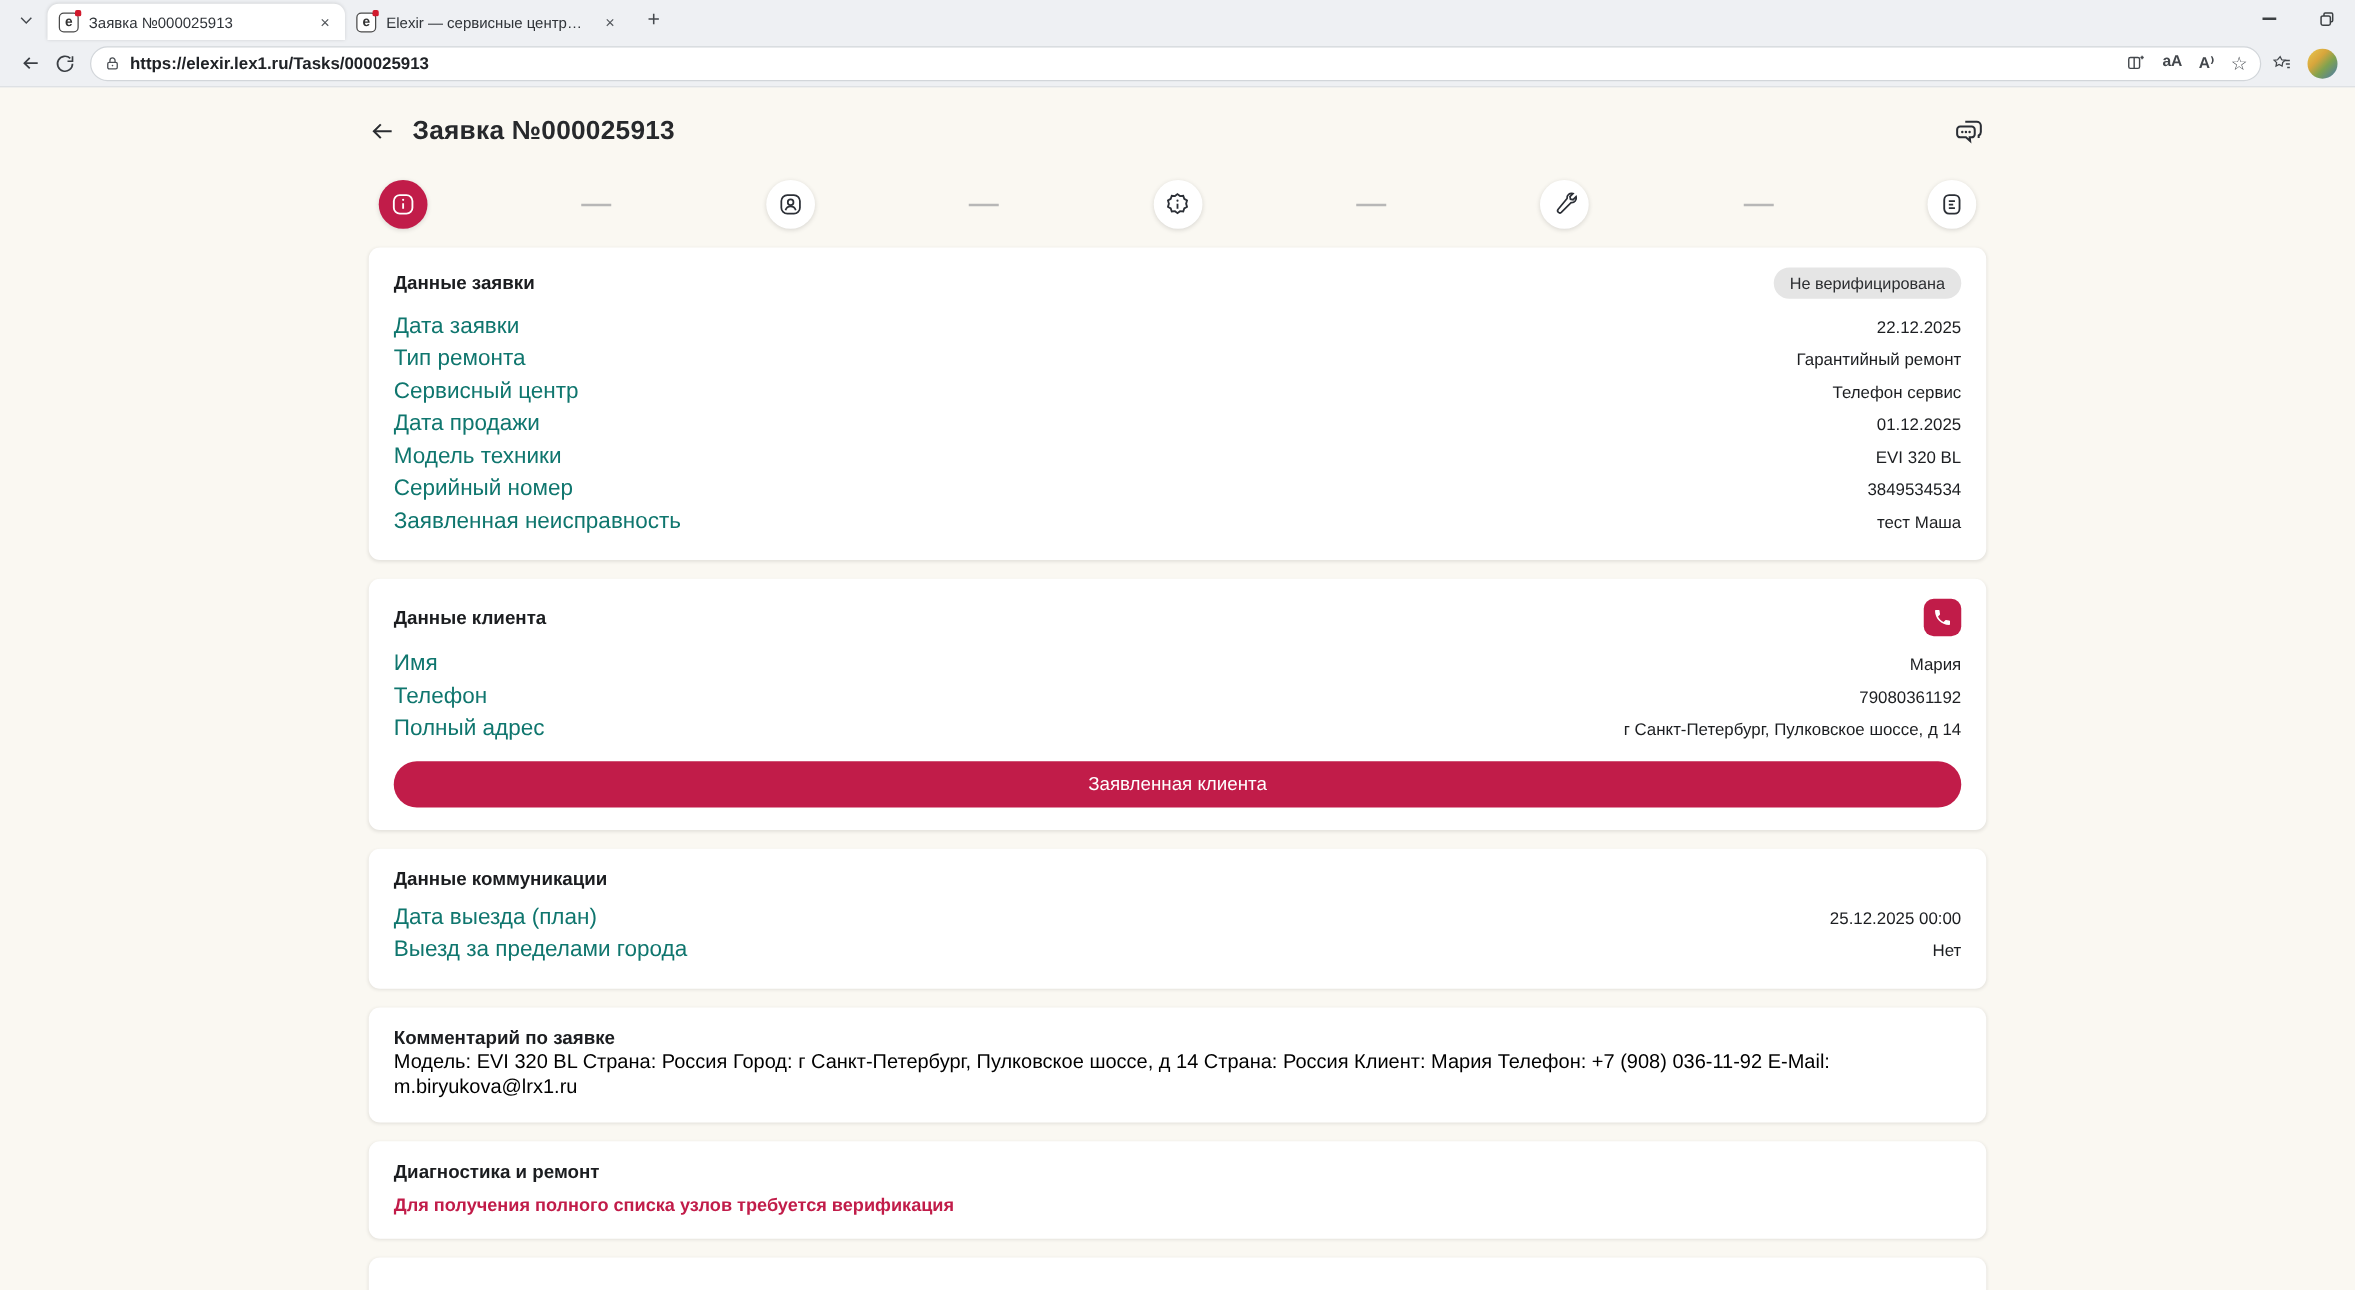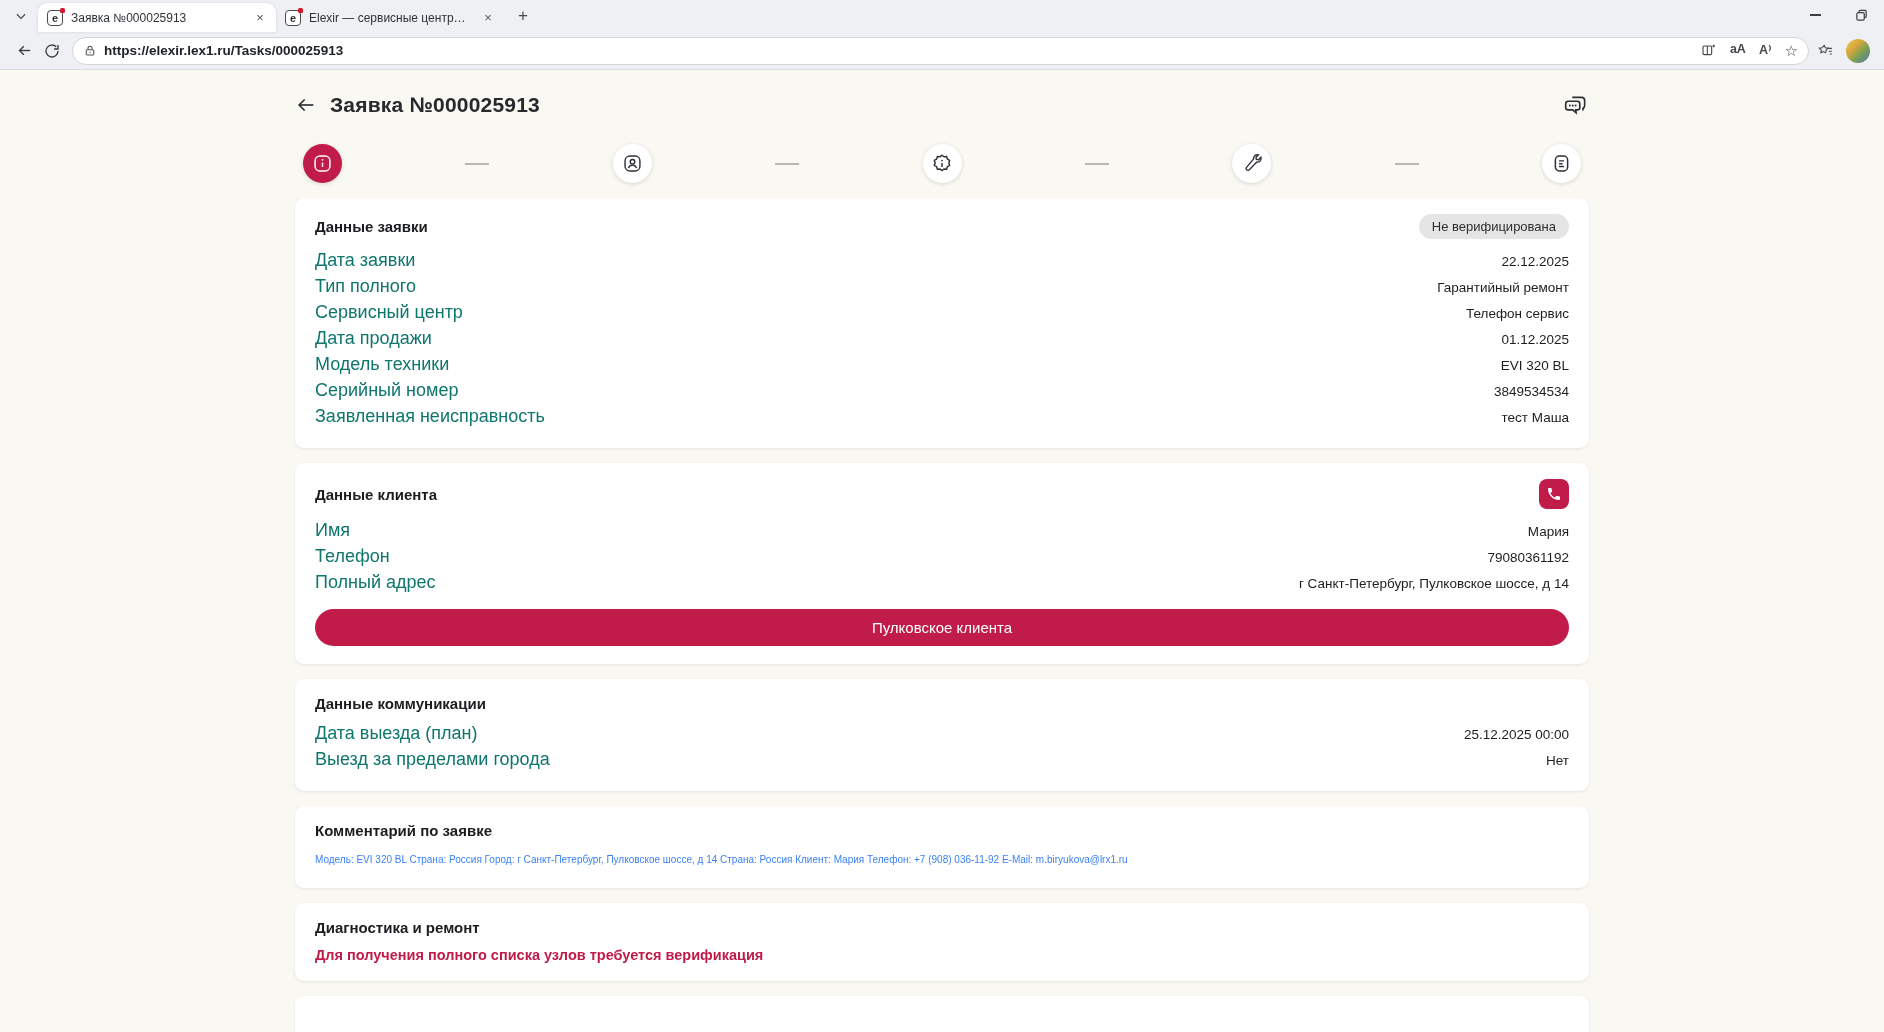--- a/index.html
+++ b/index.html
@@ -58,21 +58,21 @@
   .card-title { font-size:15px; font-weight:700; color:#1b1d20; }
   .badge { background:#e5e5e5; color:#2c2e31; font-size:13px; padding:5px 13px; border-radius:13px; }
   .rows { margin-top:9px; }
   .row { display:flex; justify-content:space-between; align-items:baseline; line-height:25px; }
   .row .lbl { font-size:18px; color:#0f766e; }
   .row .val { font-size:13.5px; color:#1c1e21; text-align:right; }
   .phone-btn { width:30px; height:30px; border-radius:8px; background:#c11c49; border:none; display:flex;
     align-items:center; justify-content:center; color:#fff; }
   .visit-btn { margin-top:13px; width:100%; height:37px; border:none; border-radius:19px; background:#c11c49;
     color:#fff; font-size:15px; font-family:inherit; display:block; }
-  .comment-text { margin-top:11px; font-size:10px; color:#3b82f6; line-height:20px; }
+  .comment-text { margin-top:1px; font-size:16px; color:#000000; line-height:20px; }
   .warning-text { margin-top:11px; font-size:14.5px; font-weight:700; color:#c11c49; }
   .card.stub { height:46px; }
   svg { display:block; }
 </style>
 </head>
 <body>
 
 <div class="tabstrip">
   <div class="tab-actions">
     <span>
@@ -234,21 +234,21 @@
       <div class="card-head">
         <span class="card-title">Данные заявки</span>
         <span class="badge">Не верифицирована</span>
       </div>
       <div class="rows">
         <div class="row">
             <span class="lbl">Дата заявки</span>
             <span class="val">22.12.2025</span>
           </div>
         <div class="row">
-            <span class="lbl">Тип полного</span>
+            <span class="lbl">Тип ремонта</span>
             <span class="val">Гарантийный ремонт</span>
           </div>
         <div class="row">
             <span class="lbl">Сервисный центр</span>
             <span class="val">Телефон сервис</span>
           </div>
         <div class="row">
             <span class="lbl">Дата продажи</span>
             <span class="val">01.12.2025</span>
           </div>
@@ -283,21 +283,21 @@
           </div>
         <div class="row">
             <span class="lbl">Телефон</span>
             <span class="val">79080361192</span>
           </div>
         <div class="row">
             <span class="lbl">Полный адрес</span>
             <span class="val">г Санкт-Петербург, Пулковское шоссе, д 14</span>
           </div>
       </div>
-      <button class="visit-btn">Пулковское клиента</button>
+      <button class="visit-btn">Заявленная клиента</button>
     </div>
 
     <div class="card">
       <div class="card-head">
         <span class="card-title">Данные коммуникации</span>
       </div>
       <div class="rows">
         <div class="row">
             <span class="lbl">Дата выезда (план)</span>
             <span class="val">25.12.2025 00:00</span>

